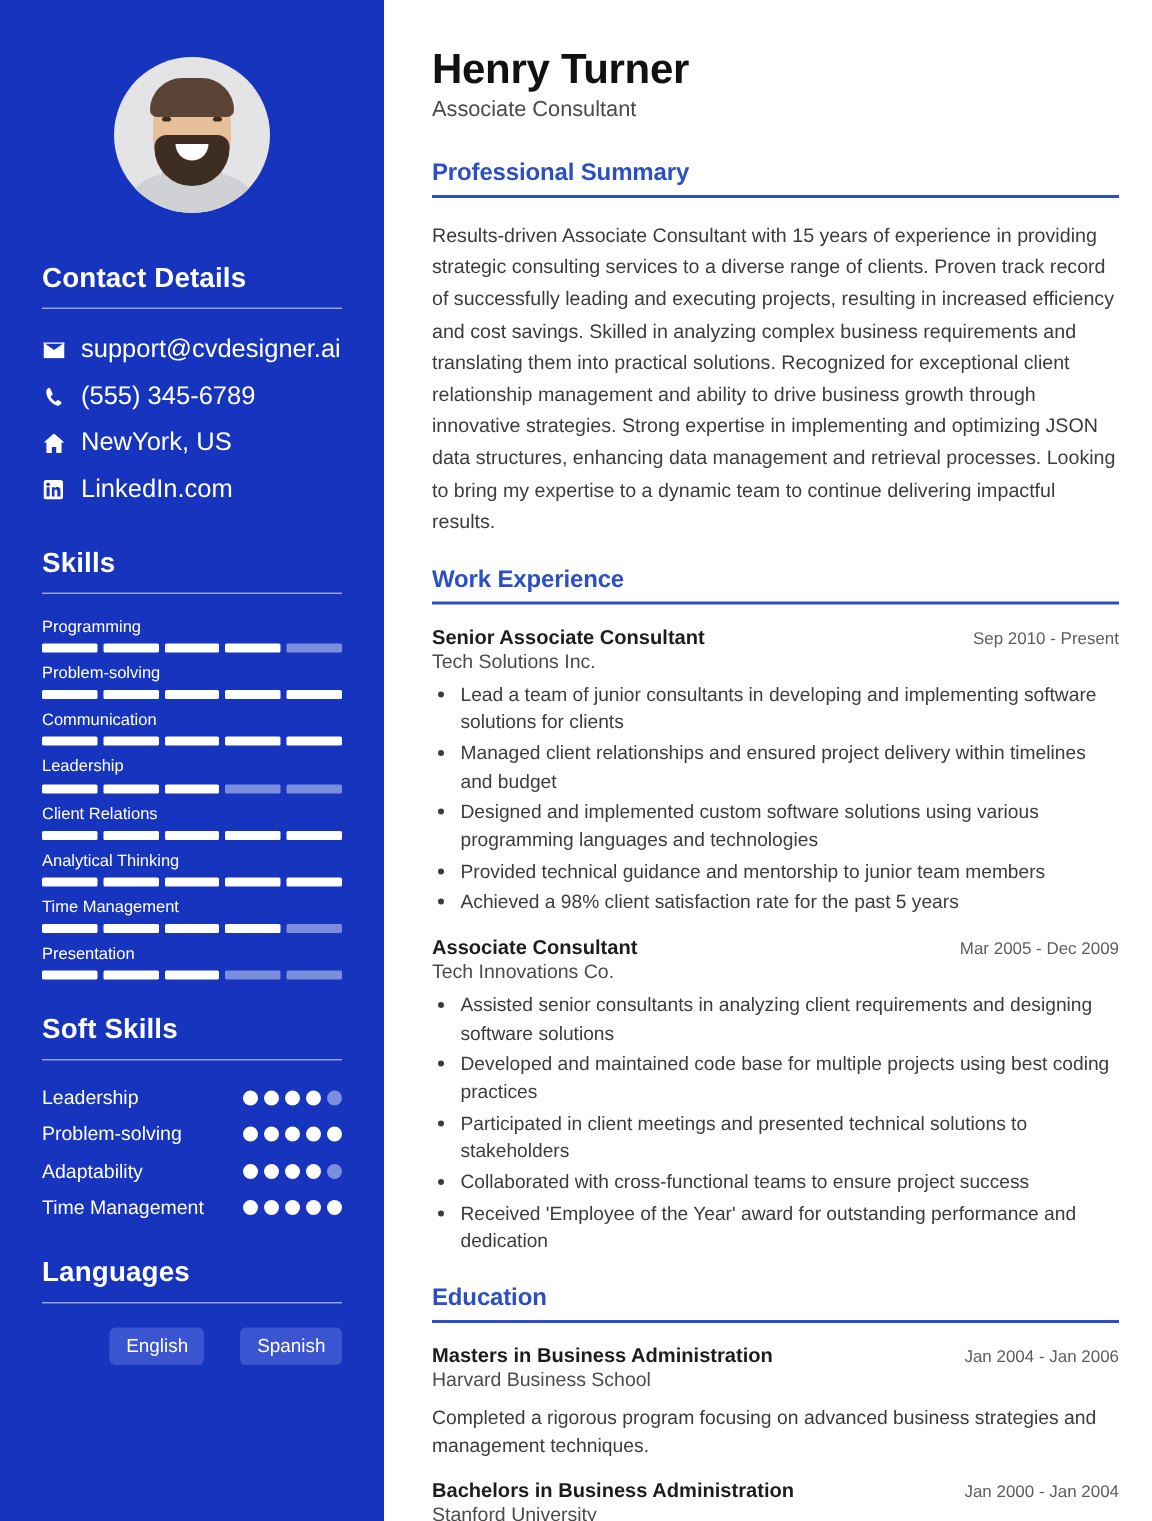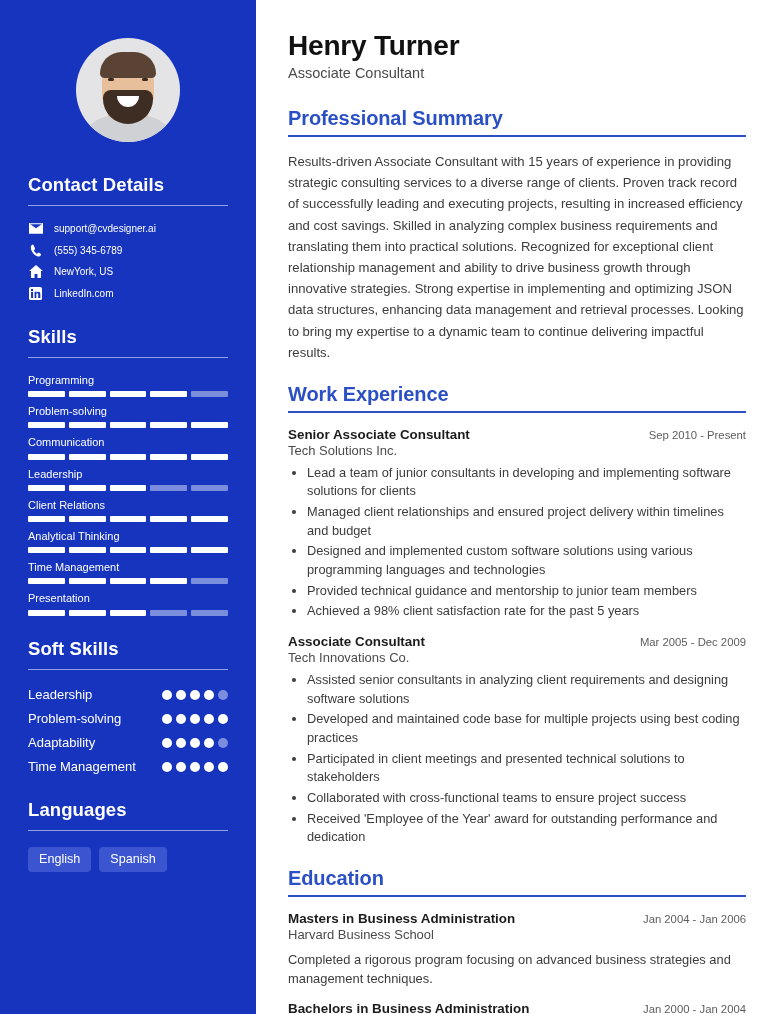--- a/index.html
+++ b/index.html
@@ -116,21 +116,21 @@
     background: rgba(255,255,255,0.55);
     margin-bottom: 16px;
   }
 
   .contact-list { margin-bottom: 26px; }
   .contact-row {
     display: flex;
     align-items: center;
     gap: 11px;
     margin-bottom: 8px;
-    font-size: 10px;
+    font-size: 17px;
     line-height: 1.35;
   }
   .contact-icon {
     width: 15px;
     flex: 0 0 15px;
     display: flex;
     align-items: center;
     justify-content: center;
     color: #ffffff;
   }
@@ -180,21 +180,22 @@
   .dot {
     width: 10px; height: 10px;
     border-radius: 50%;
     background: #7b8ede;
   }
   .dot.on { background: #ffffff; }
 
   .lang-tags {
     display: flex;
     flex-wrap: wrap;
-    gap: 8px;
+    gap: 24px;
+    justify-content: flex-end;
   }
   .lang-tag {
     background: #3a55cf;
     color: #ffffff;
     font-size: 12.6px;
     padding: 5px 11px;
     border-radius: 4px;
     line-height: 1.2;
   }
 
@@ -214,21 +215,21 @@
     line-height: 1.12;
   }
   .role {
     font-size: 14.5px;
     color: #4a4a4a;
     margin-top: 4px;
     margin-bottom: 26px;
   }
 
   .sec-heading {
-    font-size: 20px;
+    font-size: 16px;
     font-weight: bold;
     color: #2b4fc4;
     letter-spacing: -0.1px;
     padding-bottom: 5px;
   }
   .sec-rule {
     height: 1.6px;
     background: #2b4fc4;
     margin-bottom: 14px;
   }

